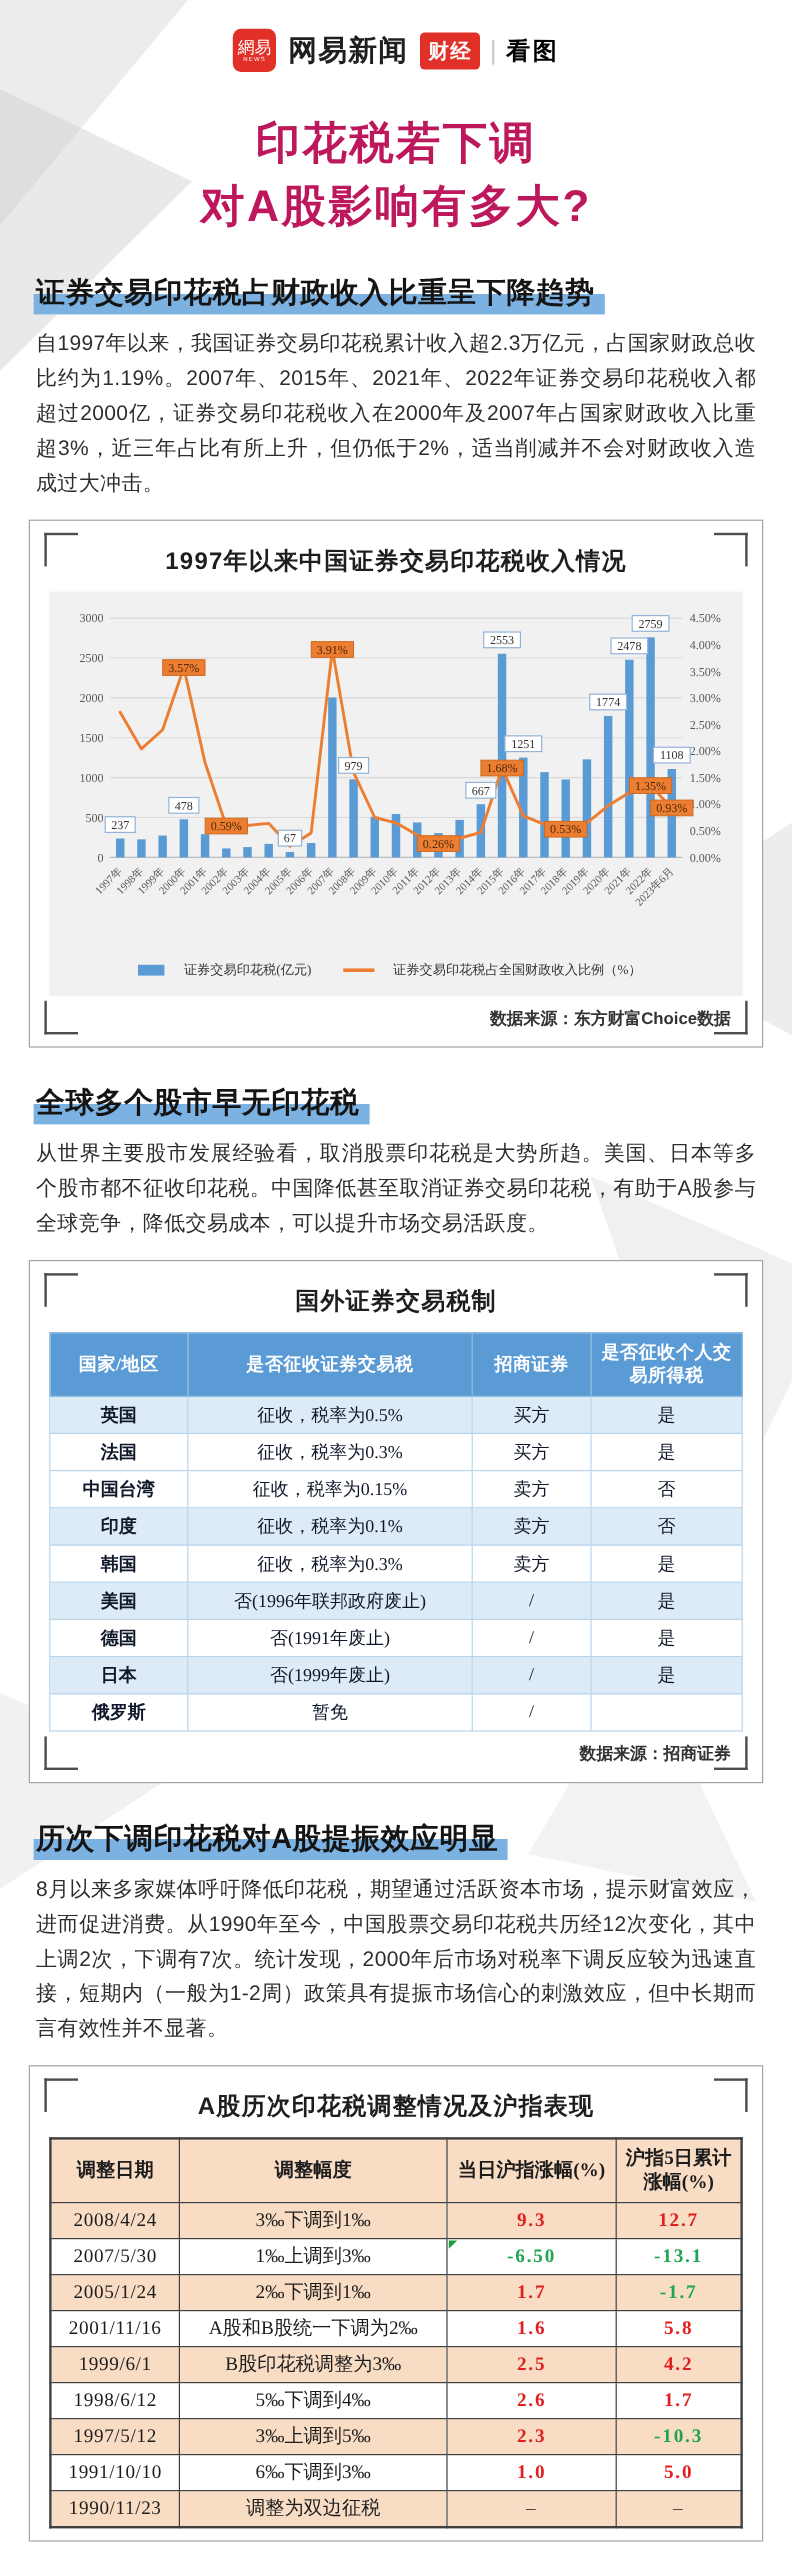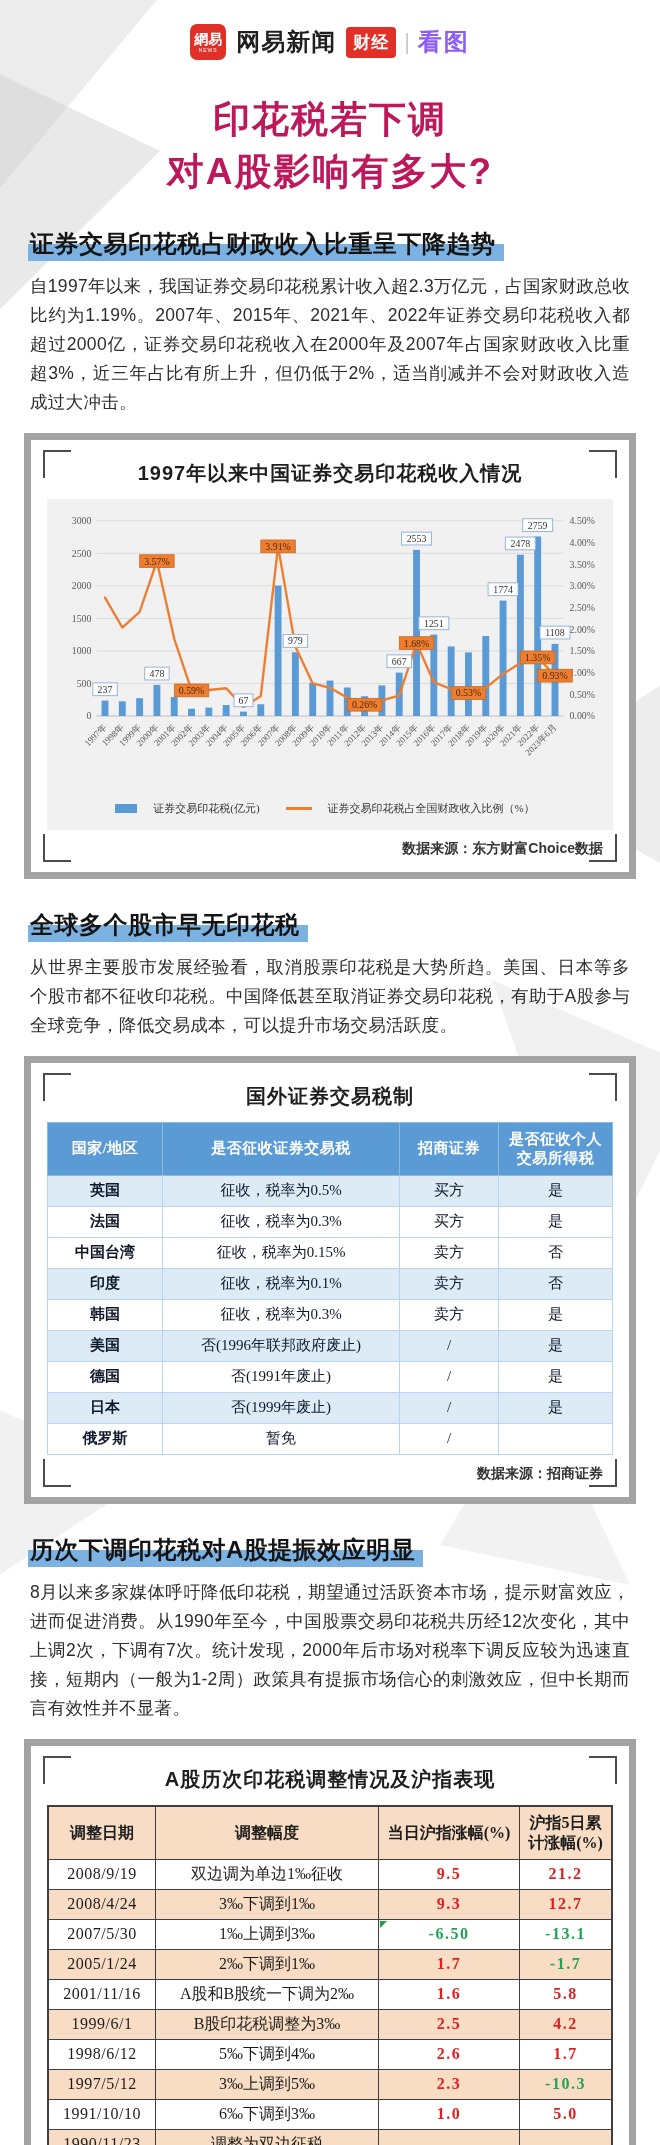--- a/index.html
+++ b/index.html
@@ -11,37 +11,37 @@
   .poly1b{left:-30px;top:60px;width:190px;height:260px;background:#cfcfcf;clip-path:polygon(0 0,100% 35%,10% 100%);opacity:.45;}
   .poly2{right:-70px;top:640px;width:220px;height:260px;background:#e9e9e9;clip-path:polygon(100% 0,100% 100%,0 55%);opacity:.8;}
   .poly3{right:-40px;top:980px;width:260px;height:300px;background:#ececec;clip-path:polygon(20% 0,100% 30%,60% 100%);opacity:.8;}
   .poly4{left:-70px;top:1380px;width:220px;height:240px;background:#efefef;clip-path:polygon(0 0,100% 40%,0 100%);opacity:.9;}
   .poly5{right:30px;bottom:560px;width:190px;height:200px;background:#ececec;clip-path:polygon(50% 0,100% 100%,0 80%);opacity:.7;}
   .content{position:relative;z-index:1;}
 
   
   .hdr{display:flex;justify-content:center;align-items:center;gap:10px;padding-top:24px;}
   .ne-logo{width:36px;height:36px;background:#e03028;border-radius:7px;color:#fff;display:flex;flex-direction:column;align-items:center;justify-content:center;line-height:1;}
-  .ne-logo .cn{font-size:14px;font-weight:700;}
+  .ne-logo .cn{font-size:14px;font-weight:400;}
   .ne-logo .en{font-size:5px;letter-spacing:1px;margin-top:2px;}
   .app-name{font-size:24px;font-weight:900;color:#1f1f1f;letter-spacing:1px;}
   .chan{background:#e03028;color:#fff;font-size:17px;font-weight:700;padding:4px 7px;border-radius:4px;letter-spacing:1px;}
   .hdr .bar{color:#c9c9c9;font-size:22px;font-weight:400;margin:0 -2px;}
-  .prod{font-size:24px;font-weight:900;color:#8b5cf6;letter-spacing:2px;}
+  .prod{font-size:20px;font-weight:900;color:#000000;letter-spacing:2px;}
 
   
   h1{margin:34px 0 0;text-align:center;font-size:37px;line-height:52px;color:#be185d;font-weight:700;letter-spacing:2px;}
 
   
   h2{margin:30px 28px 0;font-size:24px;color:#141414;font-weight:700;letter-spacing:.5px;}
   h2 .hl{display:inline;background:linear-gradient(180deg,transparent 44%,#7cb2e2 44%);padding:0 8px 4px 2px;}
   p.body{margin:12px 30px 0;font-size:17.5px;line-height:29px;color:#2d2d2d;text-align:justify;letter-spacing:.3px;}
 
   
-  .card{position:relative;margin:16px 24px 0;background:#fff;border:7px solid #a3a3a3;padding:16px 16px 10px;}
+  .card{position:relative;margin:16px 24px 0;background:#fff;border:1px solid #a3a3a3;padding:16px 16px 10px;}
   .corner{position:absolute;width:26px;height:26px;z-index:2;}
   .c-tl{left:12px;top:10px;border-left:2px solid #4d4d4d;border-top:2px solid #4d4d4d;}
   .c-tr{right:12px;top:10px;border-right:2px solid #4d4d4d;border-top:2px solid #4d4d4d;}
   .c-bl{left:12px;bottom:10px;border-left:2px solid #4d4d4d;border-bottom:2px solid #4d4d4d;}
   .c-br{right:12px;bottom:10px;border-right:2px solid #4d4d4d;border-bottom:2px solid #4d4d4d;}
   .card-title{text-align:center;font-size:20px;font-weight:700;color:#1e1e1e;margin:4px 0 12px;letter-spacing:1px;}
   .src{ text-align:right;font-weight:700;font-size:14px;color:#333;margin:10px 10px 4px 0;}
 
   
   .plot-panel{background:#f1f1f1;padding:8px 4px 6px;}
@@ -327,26 +327,20 @@
       <table class="t2">
         <thead>
           <tr>
             <th style="width:102px">调整日期</th>
             <th style="width:218px">调整幅度</th>
             <th style="width:136px">当日沪指涨幅(%)</th>
             <th>沪指5日累计涨幅(%)</th>
           </tr>
         </thead>
         <tbody id="t2-body">
-            <tr>
-              <td class="datecell">2008/9/19</td>
-              <td>双边调为单边1‰征收</td>
-              <td class="num up">9.5</td>
-              <td class="num up">21.2</td>
-            </tr>
             <tr class="alt">
               <td class="datecell">2008/4/24</td>
               <td>3‰下调到1‰</td>
               <td class="num up">9.3</td>
               <td class="num up">12.7</td>
             </tr>
             <tr>
               <td class="datecell">2007/5/30</td>
               <td>1‰上调到3‰</td>
               <td class="num down">-6.50<span class="cmark"></span></td>

